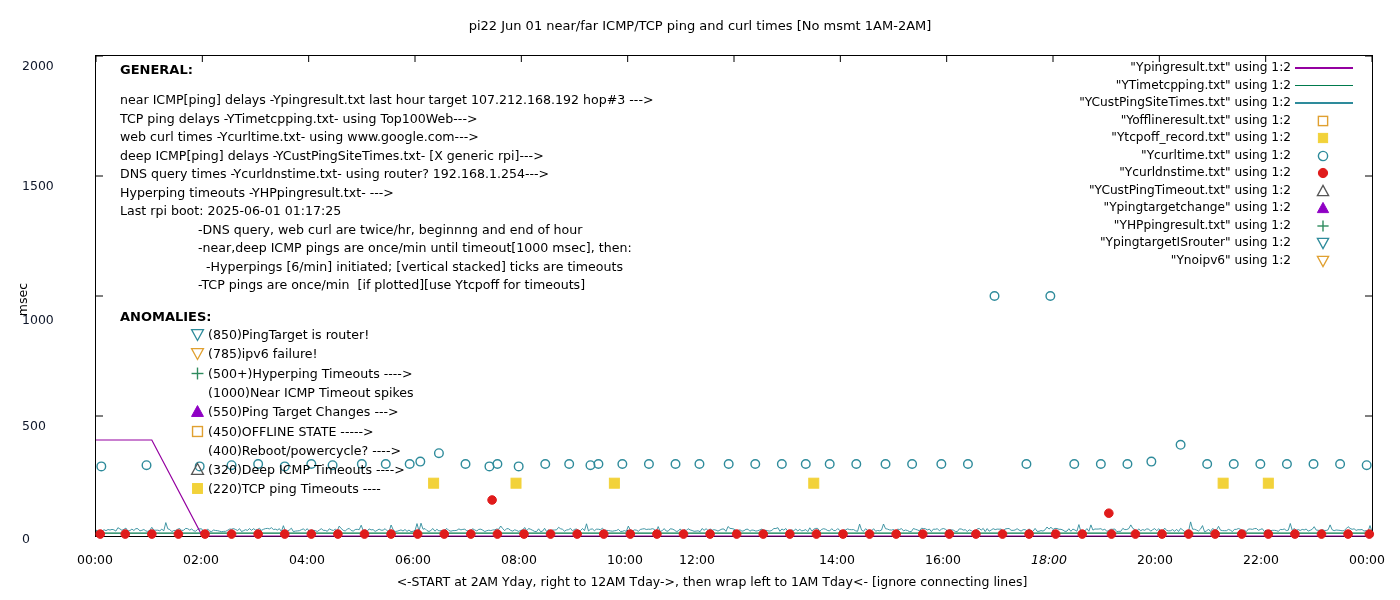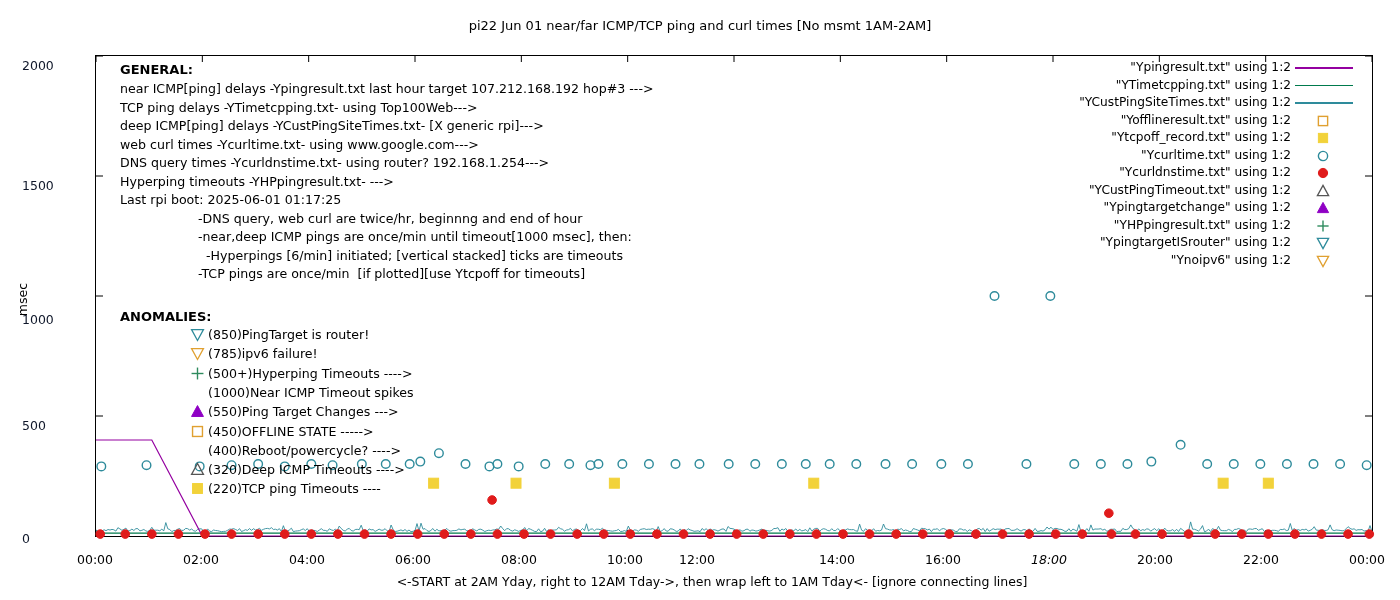--- a/index.html
+++ b/index.html
@@ -219,24 +219,24 @@
       <circle cx="1145.7416666666668" cy="478.08" r="4.3" fill="#e01b1b" stroke="#e01b1b" stroke-width="1"></circle>
       <circle cx="1172.325" cy="478.08" r="4.3" fill="#e01b1b" stroke="#e01b1b" stroke-width="1"></circle>
       <circle cx="1198.9083333333333" cy="478.08" r="4.3" fill="#e01b1b" stroke="#e01b1b" stroke-width="1"></circle>
       <circle cx="1225.4916666666668" cy="478.08" r="4.3" fill="#e01b1b" stroke="#e01b1b" stroke-width="1"></circle>
       <circle cx="1252.075" cy="478.08" r="4.3" fill="#e01b1b" stroke="#e01b1b" stroke-width="1"></circle>
       <circle cx="1273.3416666666667" cy="478.08" r="4.3" fill="#e01b1b" stroke="#e01b1b" stroke-width="1"></circle>
     </svg>
 
   <div class="abs" style="left:120px;top:62px;">
     <div style="font-size:13px;font-weight:bold;">GENERAL:</div>
-    <div class="ann-block" style="margin-top:3px;">near ICMP[ping] delays -Ypingresult.txt last hour target 107.212.168.192 hop#3 ---&gt;</div>
+    <div class="ann-block" style="margin-top:14px;">near ICMP[ping] delays -Ypingresult.txt last hour target 107.212.168.192 hop#3 ---&gt;</div>
     <div class="ann-block">TCP ping delays -YTimetcpping.txt- using Top100Web---&gt;</div>
+    <div class="ann-block">web curl times -Ycurltime.txt- using www.google.com---&gt;</div>
     <div class="ann-block">deep ICMP[ping] delays -YCustPingSiteTimes.txt- [X generic rpi]---&gt;</div>
-    <div class="ann-block">web curl times -Ycurltime.txt- using www.google.com---&gt;</div>
     <div class="ann-block">DNS query times -Ycurldnstime.txt- using router? 192.168.1.254---&gt;</div>
     <div class="ann-block">Hyperping timeouts -YHPpingresult.txt- ---&gt;</div>
     <div class="ann-block">Last rpi boot: 2025-06-01 01:17:25</div>
     <div class="ann-block" style="padding-left:78px;">-DNS query, web curl are twice/hr, beginnng and end of hour</div>
     <div class="ann-block" style="padding-left:78px;">-near,deep ICMP pings are once/min until timeout[1000 msec], then:</div>
     <div class="ann-block" style="padding-left:86px;">-Hyperpings [6/min] initiated; [vertical stacked] ticks are timeouts</div>
     <div class="ann-block" style="padding-left:78px;">-TCP pings are once/min  [if plotted][use Ytcpoff for timeouts]</div>
   </div>
 
   <div class="abs" style="left:120px;top:309px;font-size:13px;font-weight:bold;">ANOMALIES:</div>

